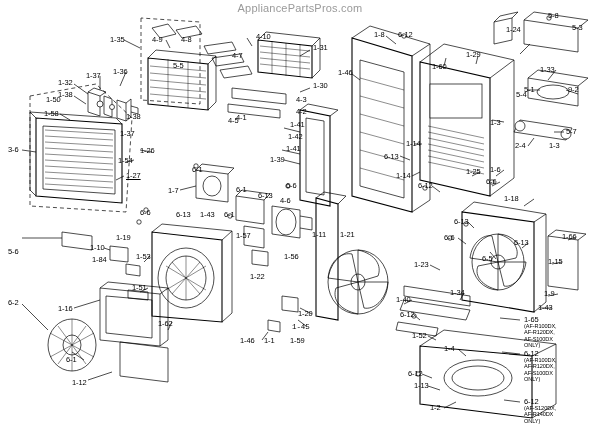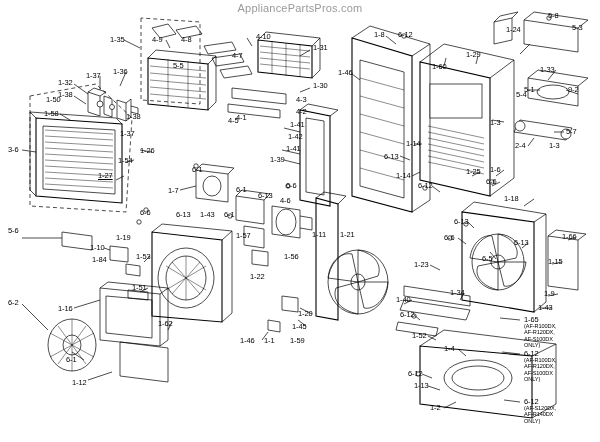--- a/index.html
+++ b/index.html
@@ -344,46 +344,46 @@
     <div class="lbl" style="left: 296px; top: 108px;">4-2</div>
     <div class="lbl" style="left: 228px; top: 117px;">4-5</div>
     <div class="lbl" style="left: 120px; top: 130px;">1-37</div>
     <div class="lbl" style="left: 290px; top: 121px;">1-41</div>
     <div class="lbl" style="left: 288px; top: 133px;">1-42</div>
     <div class="lbl" style="left: 286px; top: 145px;">1-41</div>
     <div class="lbl" style="left: 8px; top: 146px;">3-6</div>
     <div class="lbl" style="left: 118px; top: 157px;">1-54</div>
     <div class="lbl" style="left: 140px; top: 147px;">1-26</div>
     <div class="lbl" style="left: 270px; top: 156px;">1-39</div>
-    <div class="lbl" style="left: 98px; top: 172px; text-decoration: underline;">1-27</div>
+    <div class="lbl" style="left: 126px; top: 172px; text-decoration: underline;">1-27</div>
     <div class="lbl" style="left: 192px; top: 166px;">6-1</div>
     <div class="lbl" style="left: 168px; top: 187px;">1-7</div>
     <div class="lbl" style="left: 236px; top: 186px;">6-1</div>
     <div class="lbl" style="left: 286px; top: 182px;">6-6</div>
     <div class="lbl" style="left: 140px; top: 209px;">6-6</div>
     <div class="lbl" style="left: 176px; top: 211px;">6-13</div>
     <div class="lbl" style="left: 200px; top: 211px;">1-43</div>
     <div class="lbl" style="left: 224px; top: 211px;">6-1</div>
     <div class="lbl" style="left: 258px; top: 192px;">6-13</div>
     <div class="lbl" style="left: 280px; top: 197px;">4-6</div>
-    <div class="lbl" style="left: 8px; top: 227px;">5-6</div>
+    <div class="lbl" style="left: 8px; top: 248px;">5-6</div>
     <div class="lbl" style="left: 90px; top: 244px;">1-10</div>
     <div class="lbl" style="left: 116px; top: 234px;">1-19</div>
     <div class="lbl" style="left: 92px; top: 256px;">1-84</div>
     <div class="lbl" style="left: 136px; top: 253px;">1-53</div>
     <div class="lbl" style="left: 132px; top: 284px;">1-51</div>
     <div class="lbl" style="left: 284px; top: 253px;">1-56</div>
     <div class="lbl" style="left: 250px; top: 273px;">1-22</div>
     <div class="lbl" style="left: 312px; top: 231px;">1-11</div>
     <div class="lbl" style="left: 340px; top: 231px;">1-21</div>
     <div class="lbl" style="left: 8px; top: 299px;">6-2</div>
     <div class="lbl" style="left: 58px; top: 305px;">1-16</div>
     <div class="lbl" style="left: 158px; top: 320px;">1-62</div>
     <div class="lbl" style="left: 298px; top: 310px;">1-20</div>
-    <div class="lbl" style="left: 292px; top: 323px;">1-45</div>
+    <div class="lbl" style="left: 292px; top: 323px; font-family: Liberation Mono, monospace;">1-45</div>
     <div class="lbl" style="left: 240px; top: 337px;">1-46</div>
     <div class="lbl" style="left: 264px; top: 337px;">1-1</div>
     <div class="lbl" style="left: 290px; top: 337px;">1-59</div>
     <div class="lbl" style="left: 66px; top: 356px;">6-1</div>
     <div class="lbl" style="left: 72px; top: 379px;">1-12</div>
     <div class="lbl" style="left: 374px; top: 31px;">1-8</div>
     <div class="lbl" style="left: 398px; top: 31px;">6-12</div>
     <div class="lbl" style="left: 506px; top: 26px;">1-24</div>
     <div class="lbl" style="left: 548px; top: 12px;">5-8</div>
     <div class="lbl" style="left: 572px; top: 24px;">5-3</div>

